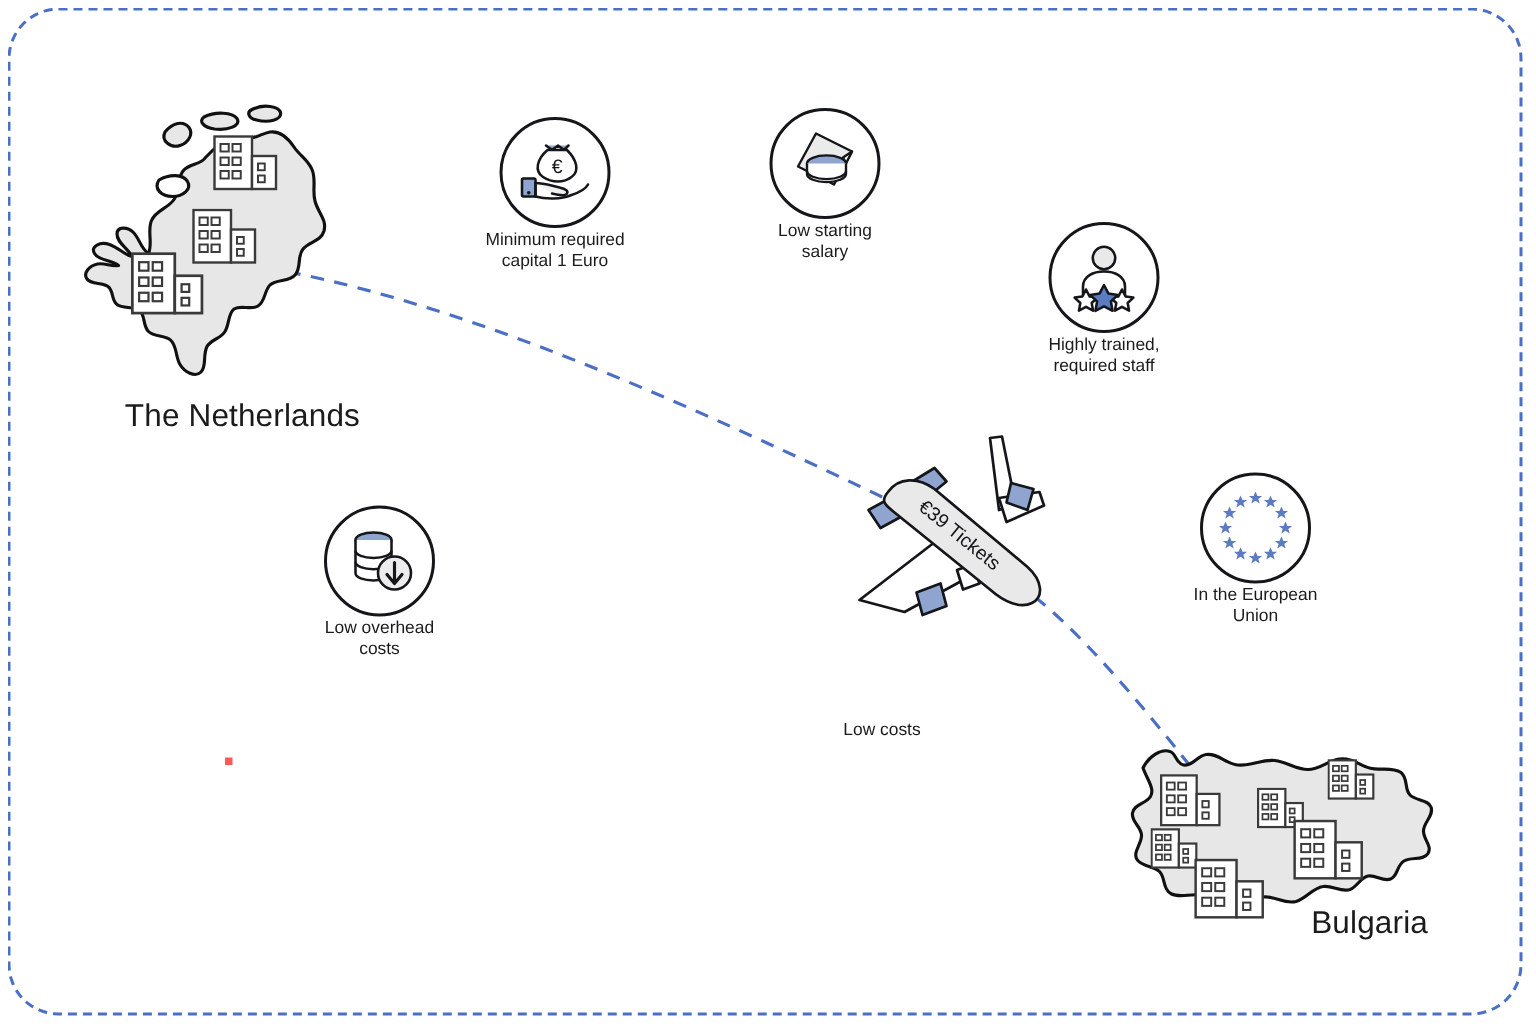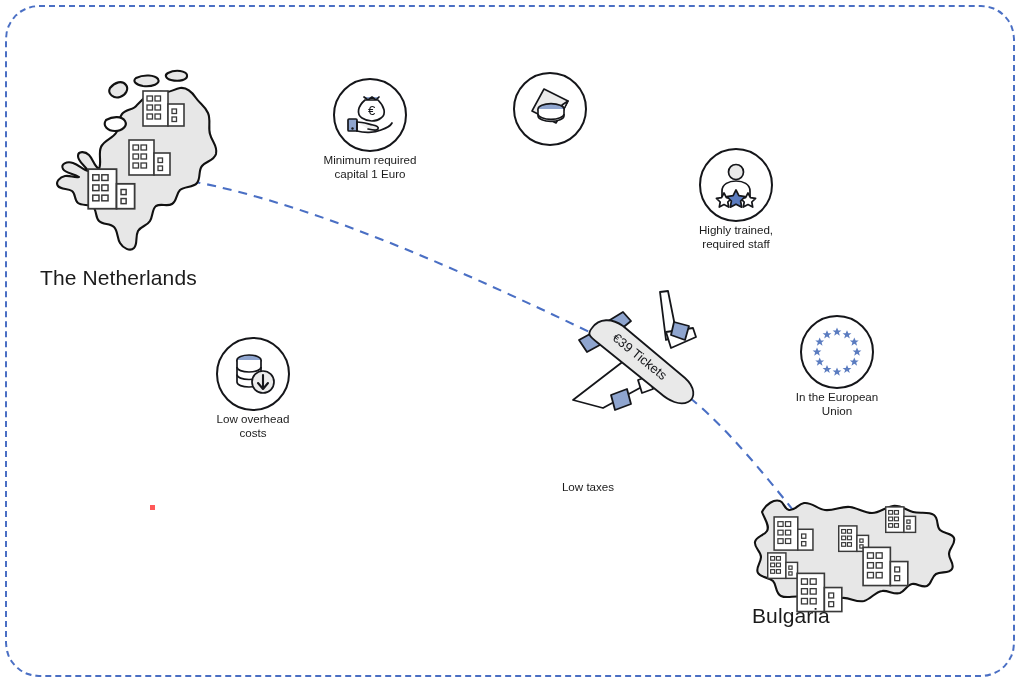--- a/index.html
+++ b/index.html
@@ -36,21 +36,21 @@
     width: 1024px;
     height: 686px;
     overflow: visible;
   }
   
   .country {
     position: absolute;
   }
   .country-label {
     position: absolute;
-    text-align: left;
+    text-align: right;
     color: #1b1b1b;
     font-size: 21px;
     letter-spacing: 0.1px;
     white-space: nowrap;
   }
   
   .feature {
     position: absolute;
     width: 150px;
     margin-left: -75px;
@@ -356,20 +356,22 @@
           <path d="M20 6 L44 18 L32 40 L8 28 Z" fill="#ebebeb"></path>
           <path d="M38 22 L44 18 L40 26 Z" fill="#ffffff"></path>
           <g>
             <ellipse cx="27" cy="26" rx="13" ry="5.4" fill="#8fa5cf"></ellipse>
             <path d="M14 26 L14 33 C14 36, 20 38.4, 27 38.4 C34 38.4, 40 36, 40 33 L40 26" fill="#ffffff"></path>
             <path d="M14 31 C14 34, 20 36.4, 27 36.4 C34 36.4, 40 34, 40 31" fill="none"></path>
           </g>
         </g>
       </svg>
     </div>
+    <div class="caption">Low starting
+salary</div>
   </div>
 
   <div class="feature" style="left:736px; top:148px;">
     <div class="circle">
       <svg width="52" height="52" viewBox="0 0 52 52">
         <g stroke="#15161a" stroke-width="1.7" stroke-linejoin="round">
           <circle cx="26" cy="13" r="7.5" fill="#e9e9e9"></circle>
           <path d="M12 40 L12 32 C12 25, 19 22, 26 22 C33 22, 40 25, 40 32 L40 40" fill="#ffffff"></path>
           <path d="M14 34 l2.4 4.6 5.2 .8 -3.8 3.6 .9 5.1 -4.7 -2.5 -4.7 2.5 .9 -5.1 -3.8 -3.6 5.2 -.8 Z" fill="#ffffff"></path>
           <path d="M38 34 l2.4 4.6 5.2 .8 -3.8 3.6 .9 5.1 -4.7 -2.5 -4.7 2.5 .9 -5.1 -3.8 -3.6 5.2 -.8 Z" fill="#ffffff"></path>
@@ -393,21 +395,21 @@
           <path d="M36 27 L36 40 M31 35 L36 41 L41 35" fill="none" stroke-width="2.1" stroke-linecap="round"></path>
         </g>
       </svg>
     </div>
     <div class="caption">Low overhead
 costs</div>
   </div>
 
 
   <div class="feature" style="left:588px; top:479px;">
-    <div class="caption">Low taxes</div>
+    <div class="caption">Low costs</div>
   </div>
 
   <div class="feature" style="left:837px; top:315px;">
     <div class="circle">
       <svg width="56" height="56" viewBox="0 0 56 56">
         <g fill="#5b7cc0" stroke="none">
           <g transform="translate(28,8)">
               <path d="M0 -4.4 L1.3 -1.4 L4.4 -1.4 L1.9 0.6 L2.8 3.7 L0 1.8 L-2.8 3.7 L-1.9 0.6 L-4.4 -1.4 L-1.3 -1.4 Z"></path>
             </g>
           <g transform="translate(38,10.7)">

